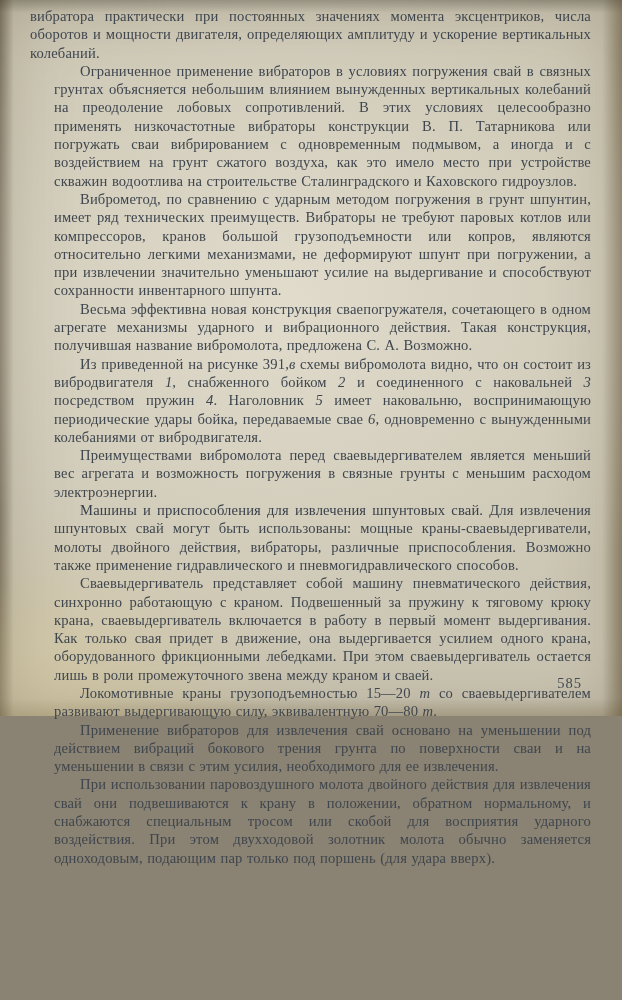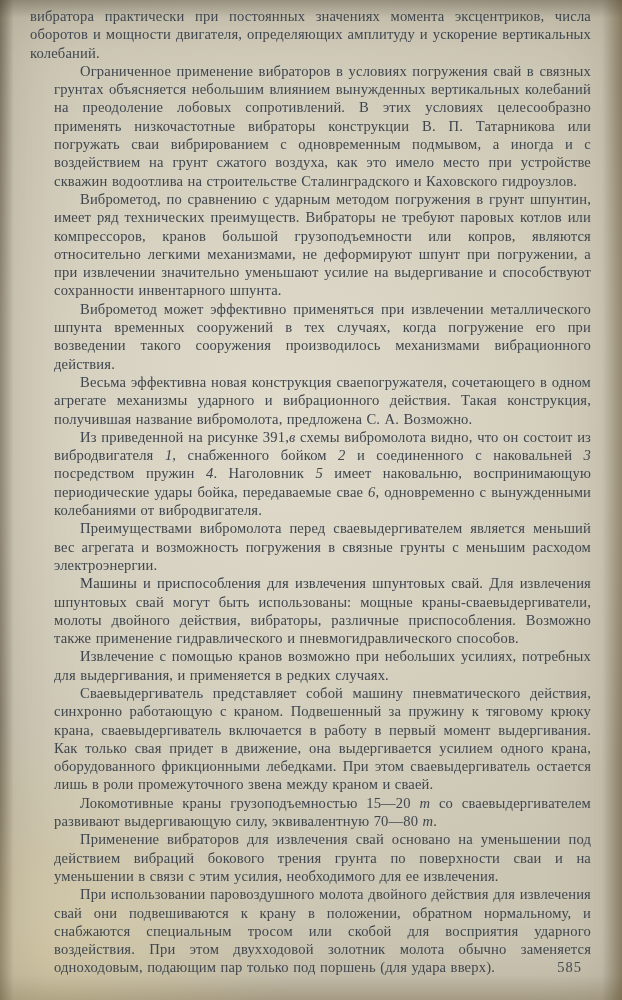--- a/index.html
+++ b/index.html
@@ -8,21 +8,21 @@
   }
   body {
     width: 622px;
     height: 1000px;
     overflow: hidden;
     background: #8a8272;
   }
   .page {
     position: relative;
     width: 622px;
-    height: 1000px;
+    height: 716px;
     background-color: #cbc5b3;
     background-image:
       radial-gradient(120% 85% at 46% 42%, rgba(243,238,224,0.55) 0%, rgba(243,238,224,0) 60%),
       radial-gradient(55% 35% at 8% 96%, rgba(222,205,150,0.40) 0%, rgba(222,205,150,0) 70%),
       linear-gradient(to right, rgba(52,42,26,0.50) 0%, rgba(52,42,26,0) 2.2%, rgba(52,42,26,0) 96.8%, rgba(88,70,40,0.50) 100%),
       linear-gradient(to bottom, rgba(72,68,58,0.38) 0%, rgba(72,68,58,0) 1.8%, rgba(72,68,58,0) 97.5%, rgba(110,92,56,0.28) 100%);
     box-shadow: inset 0 0 70px rgba(96,86,60,0.30);
     font-family: "Liberation Serif", "DejaVu Serif", serif;
     color: #3f464e;
   }
@@ -64,25 +64,23 @@
   }
 </style>
 </head>
 <body>
 
 <div class="page">
   <div class="text-block">
       <p class="para"><span>вибратора практически при постоянных значениях момента эксцентриков, числа оборотов и мощности двигателя, определяющих амплитуду и ускорение вертикальных колебаний.</span></p>
       <p class="para indent"><span>Ограниченное применение вибраторов в условиях погружения свай в связных грунтах объясняется небольшим влиянием вынужденных вертикальных колебаний на преодоление лобовых сопротивлений. В этих условиях целесообразно применять низкочастотные вибраторы конструкции В. П. Татарникова или погружать сваи вибрированием с одновременным подмывом, а иногда и с воздействием на грунт сжатого воздуха, как это имело место при устройстве скважин водоотлива на строительстве Сталинградского и Каховского гидроузлов.</span></p>
       <p class="para indent"><span>Виброметод, по сравнению с ударным методом погружения в грунт шпунтин, имеет ряд технических преимуществ. Вибраторы не требуют паровых котлов или компрессоров, кранов большой грузоподъемности или копров, являются относительно легкими механизмами, не деформируют шпунт при погружении, а при извлечении значительно уменьшают усилие на выдергивание и способствуют сохранности инвентарного шпунта.</span></p>
-      <p class="para indent"><span>Виброметод может эффективно применяться при извлечении металлического шпунта временных сооружений в тех случаях, когда погружение его при возведении такого сооружения производилось механизмами вибрационного действия.</span></p>
       <p class="para indent"><span>Весьма эффективна новая конструкция сваепогружателя, сочетающего в одном агрегате механизмы ударного и вибрационного действия. Такая конструкция, получившая название вибромолота, предложена С. А. Возможно.</span></p>
       <p class="para indent"><span>Из приведенной на рисунке 391,</span><span class="run-i">в</span><span> схемы вибромолота видно, что он состоит из вибродвигателя </span><span class="run-i">1</span><span>, снабженного бойком </span><span class="run-i">2</span><span> и соединенного с наковальней </span><span class="run-i">3</span><span> посредством пружин </span><span class="run-i">4</span><span>. Наголовник </span><span class="run-i">5</span><span> имеет наковальню, воспринимающую периодические удары бойка, передаваемые свае </span><span class="run-i">6</span><span>, одновременно с вынужденными колебаниями от вибродвигателя.</span></p>
       <p class="para indent"><span>Преимуществами вибромолота перед сваевыдергивателем является меньший вес агрегата и возможность погружения в связные грунты с меньшим расходом электроэнергии.</span></p>
       <p class="para indent"><span class="run-b">Машины и приспособления для извлечения шпунтовых свай.</span><span> Для извлечения шпунтовых свай могут быть использованы: мощные краны-сваевыдергиватели, молоты двойного действия, вибраторы, различные приспособления. Возможно также применение гидравлического и пневмогидравлического способов.</span></p>
-      <p class="para indent"><span>Извлечение с помощью кранов возможно при небольших усилиях, потребных для выдергивания, и применяется в редких случаях.</span></p>
       <p class="para indent"><span>Сваевыдергиватель представляет собой машину пневматического действия, синхронно работающую с краном. Подвешенный за пружину к тяговому крюку крана, сваевыдергиватель включается в работу в первый момент выдергивания. Как только свая придет в движение, она выдергивается усилием одного крана, оборудованного фрикционными лебедками. При этом сваевыдергиватель остается лишь в роли промежуточного звена между краном и сваей.</span></p>
       <p class="para indent"><span>Локомотивные краны грузоподъемностью 15—20 </span><span class="run-i">т</span><span> со сваевыдергивателем развивают выдергивающую силу, эквивалентную 70—80 </span><span class="run-i">т</span><span>.</span></p>
       <p class="para indent"><span>Применение вибраторов для извлечения свай основано на уменьшении под действием вибраций бокового трения грунта по поверхности сваи и на уменьшении в связи с этим усилия, необходимого для ее извлечения.</span></p>
       <p class="para indent"><span>При использовании паровоздушного молота двойного действия для извлечения свай они подвешиваются к крану в положении, обратном нормальному, и снабжаются специальным тросом или скобой для восприятия ударного воздействия. При этом двухходовой золотник молота обычно заменяется одноходовым, подающим пар только под поршень (для удара вверх).</span></p>
     </div>
   <div class="page-number">585</div>
 </div>
 
 </body></html>

